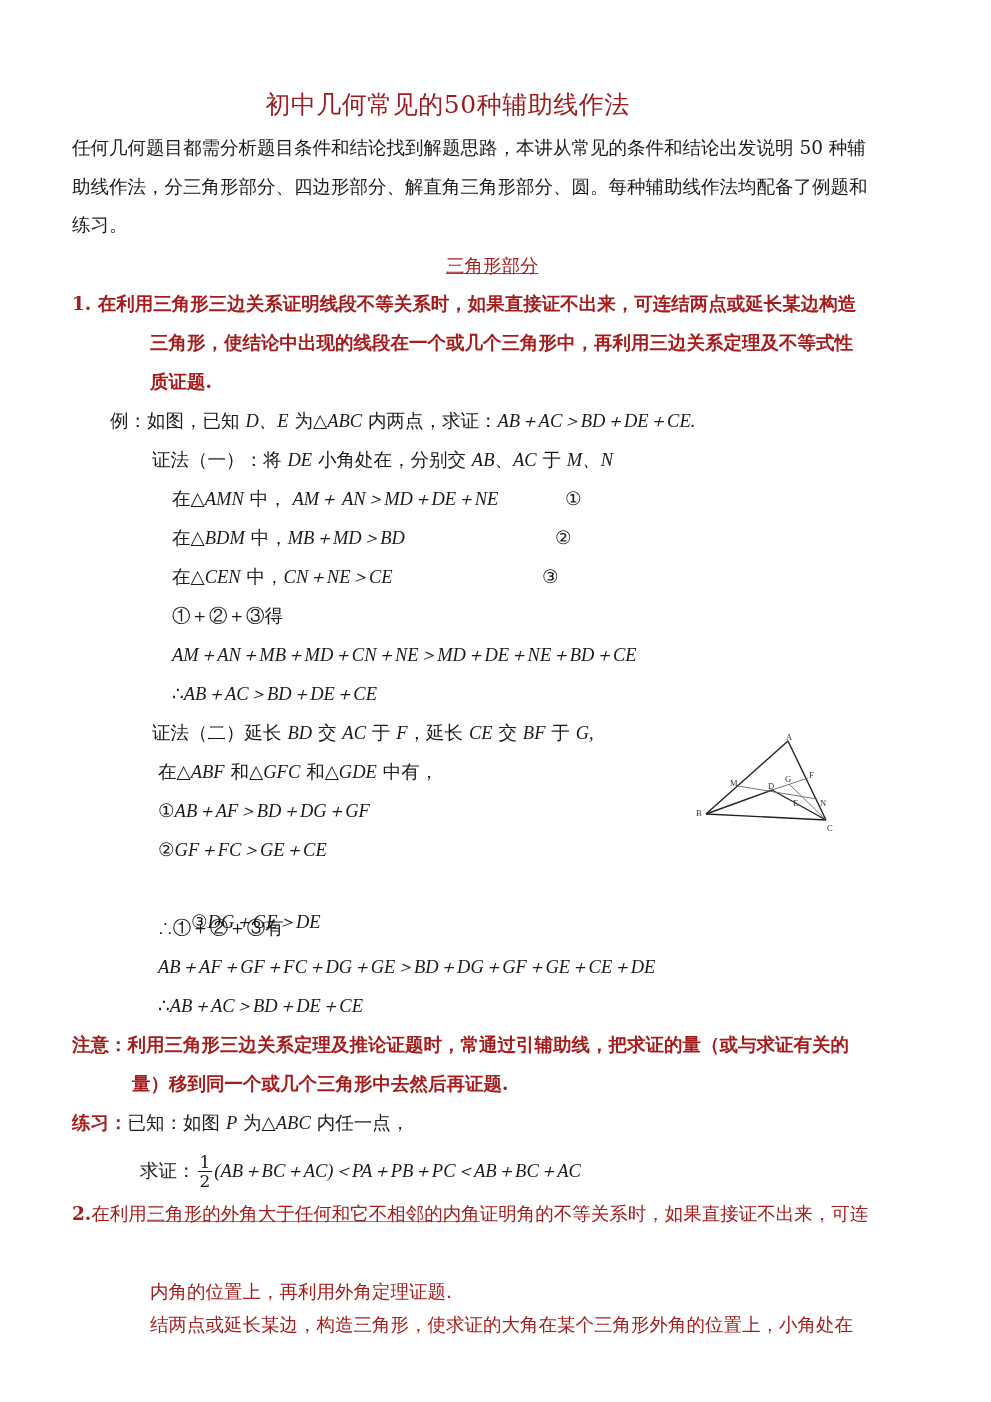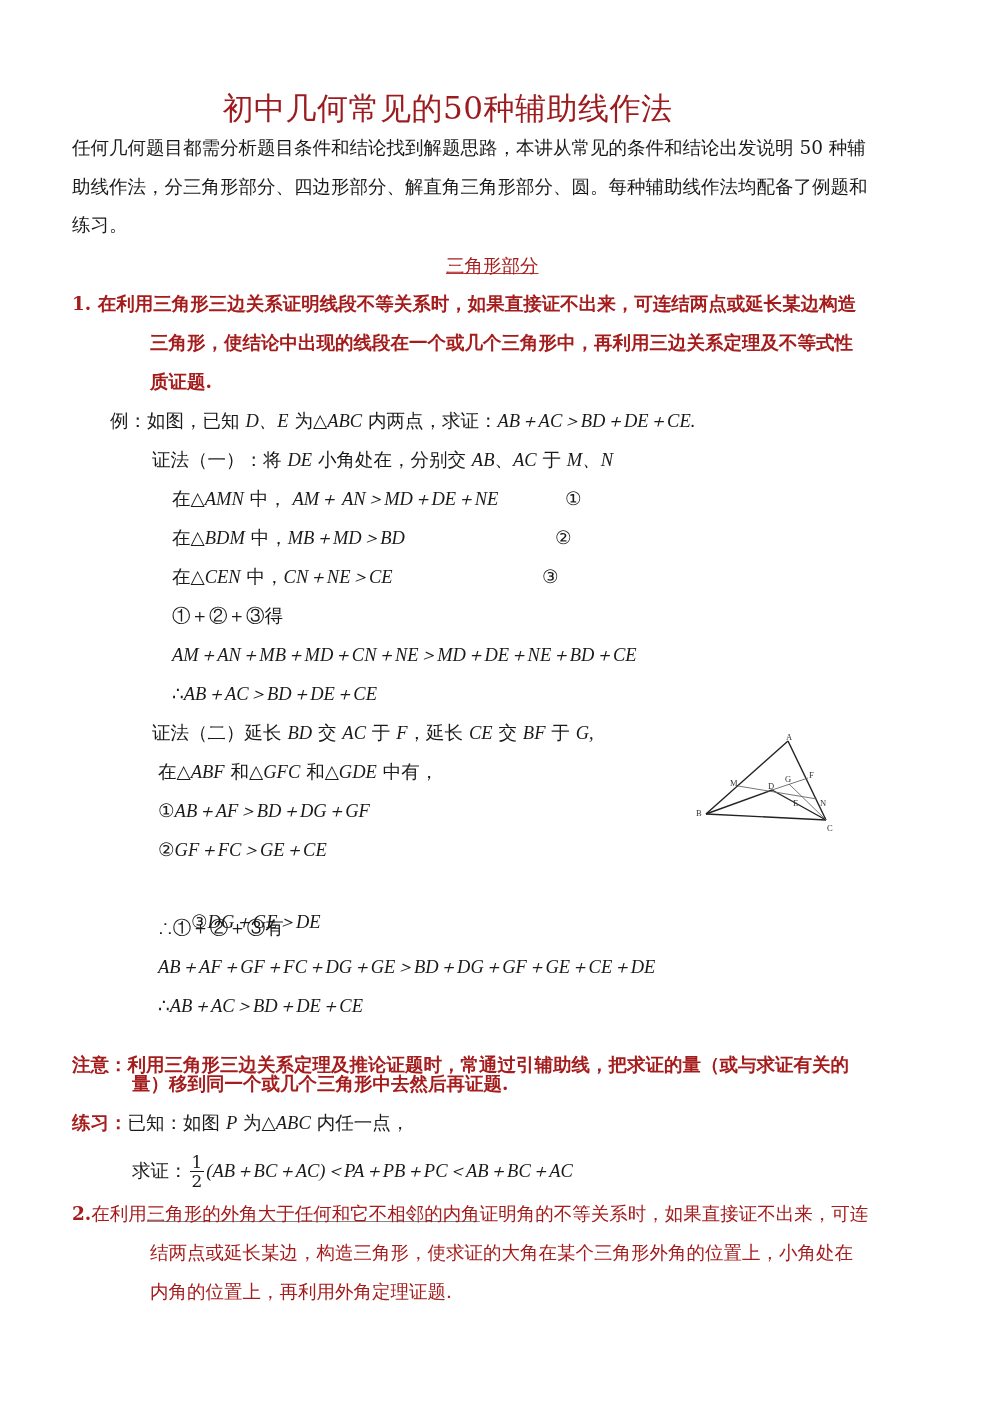--- a/index.html
+++ b/index.html
@@ -5,21 +5,21 @@
     html, body { margin: 0; padding: 0; background: #ffffff; }
     body {
       width: 991px; height: 1402px; position: relative; overflow: hidden;
       font-family: "DejaVu Serif", "Liberation Serif", serif;
       color: #1a1a1a;
     }
     .line { position: absolute; white-space: nowrap; font-size: 18.5px; line-height: 24px; }
     .red { color: #a51c1c; }
     .bold { font-weight: bold; }
     .title { position: absolute; left: 0; width: 895px; top: 88px; text-align: center;
-      font-size: 31px; color: #9b1b1e; letter-spacing: 0.5px; }
+      font-size: 25px; color: #9b1b1e; letter-spacing: 0.5px; }
     .section { text-decoration: underline; text-decoration-color: #b33; }
     i, .it { font-style: italic; font-family: "Liberation Serif", "DejaVu Serif", serif; }
     .frac { display: inline-block; vertical-align: middle; text-align: center; font-size: 17px; line-height: 18px; margin: 0 2px; }
     .frac span { display: block; }
     .frac .num { border-bottom: 1px solid #1a1a1a; padding: 0 2px; }
     .footer { position: absolute; top: 1416px; left: 0; width: 991px; text-align: right;
       font-family: "DejaVu Sans", sans-serif; font-size: 16px; color: #222; letter-spacing: 4px; }
     .underline-red { text-decoration: underline; text-decoration-color: #888; }
     svg.diagram { position: absolute; left: 690px; top: 730px; }
   </style>
@@ -112,31 +112,31 @@
     <text x="827" y="831">C</text>
     <text x="730" y="786">M</text>
     <text x="820" y="806">N</text>
     <text x="768" y="789">D</text>
     <text x="785" y="782">G</text>
     <text x="809" y="778">F</text>
     <text x="793" y="806">E</text>
   </g>
 </svg>
 
-<div class="line" style="left:72px;top:1033px;margin-top:20px;">
+<div class="line" style="left:72px;top:1033px;">
   <span class="red bold">注意：</span><span class="red bold">利用三角形三边关系定理及推论证题时，常通过引辅助线，把求证的量（或与求证有关的</span>
 </div>
 <div class="line red bold" style="left:132px;top:1072px;">量）移到同一个或几个三角形中去然后再证题.</div>
 
 <div class="line" style="left:72px;top:1111px;text-align:right;">
   <span class="red bold">练习：</span><span>已知：如图 </span><i>P</i><span> 为△</span><i>ABC</i><span> 内任一点，</span>
 </div>
-<div class="line" style="left:132px;top:1153px;">
+<div class="line" style="left:140px;top:1153px;">
   <span>求证：</span><span class="frac"><span class="num">1</span><span>2</span></span><i>(AB＋BC＋AC)＜PA＋PB＋PC＜AB＋BC＋AC</i>
 </div>
 
 <div class="line red" style="left:72px;top:1202px;">
   <span class="bold">2.</span><span>在利用</span><span class="underline-red">三角形的外角大于任何和它不相邻的内角</span><span>证明角的不等关系时，如果直接证不出来，可连</span>
 </div>
-<div class="line red" style="left:150px;top:1241px;">结两点或延长某边，构造三角形，使求证的大角在某个三角形外角的位置上，小角处在</div>
+<div class="line red" style="left:150px;top:1313px;">结两点或延长某边，构造三角形，使求证的大角在某个三角形外角的位置上，小角处在</div>
 <div class="line red" style="left:150px;top:1280px;">内角的位置上，再利用外角定理证题.</div>
 
 <div class="footer">第 1 页 共 34 页</div>
 
 </body></html>

